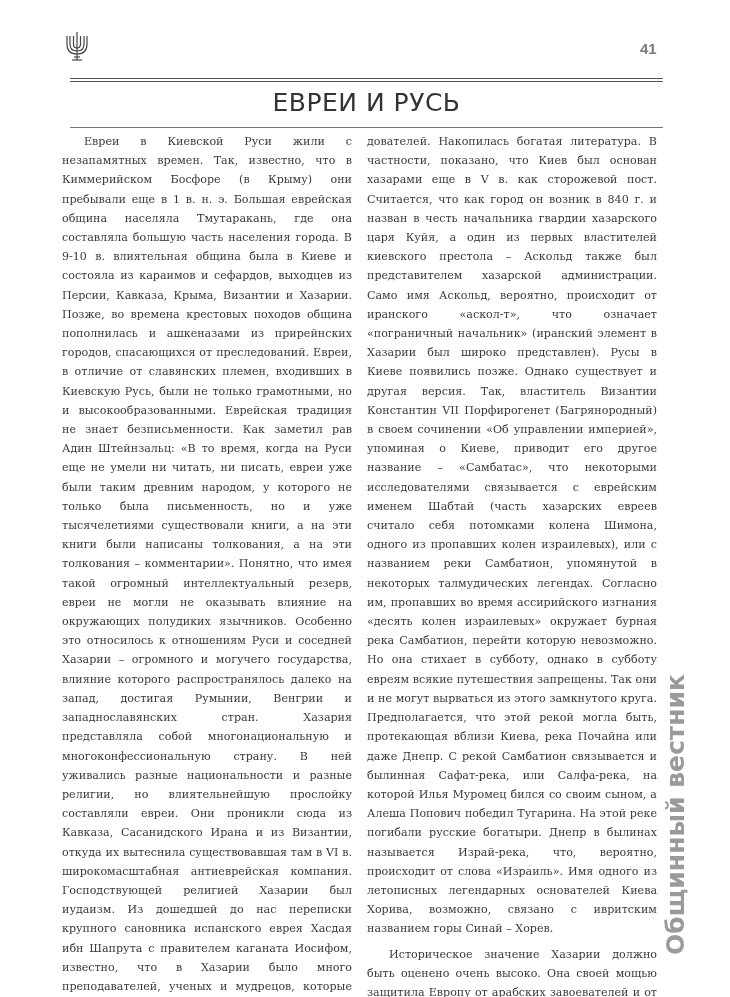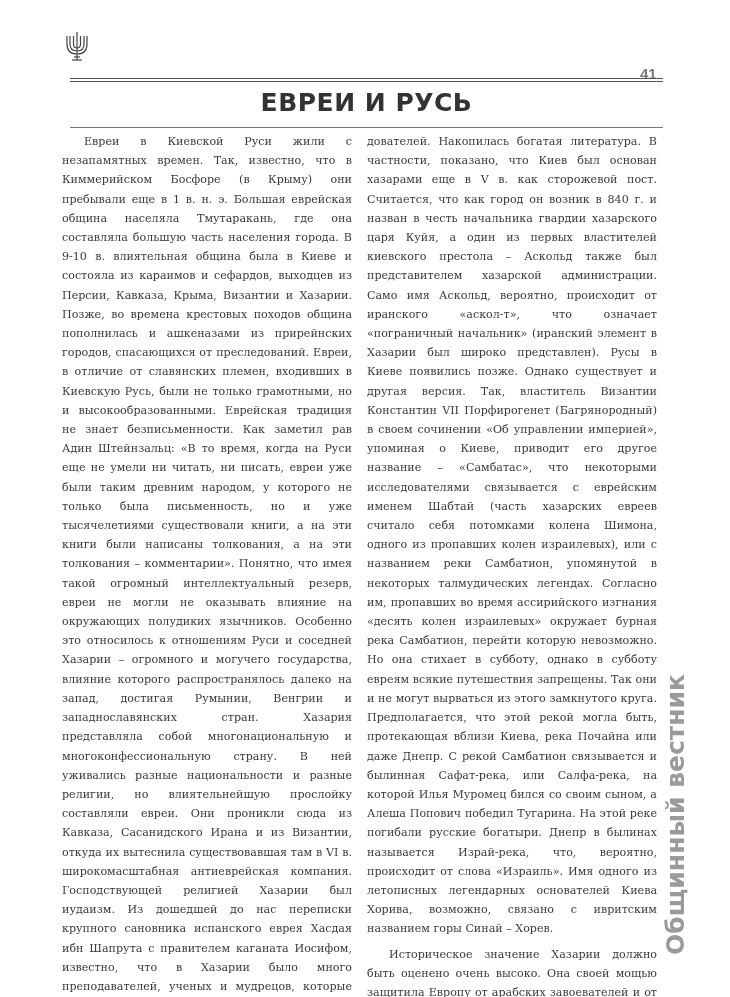--- a/index.html
+++ b/index.html
@@ -1,22 +1,22 @@
 <!DOCTYPE html>
 <html><head>
 <meta charset="utf-8">
 <style>
   html, body { margin: 0; padding: 0; background: #ffffff; }
   body { width: 730px; height: 997px; position: relative; overflow: hidden; font-family: "DejaVu Serif", serif; color: #3a3a3a; }
   .menorah { position: absolute; left: 64px; top: 30px; width: 26px; height: 34px; }
   .page-num { position: absolute; right: 259px; top: 40px; font-family: "Liberation Sans", sans-serif; font-size: 15px; color: #7a7a7a; font-weight: bold; }
-  .page-num { right: auto; left: 640px; margin-top: 25px; }
+  .page-num { right: auto; left: 640px; }
   .rule-double { position: absolute; left: 70px; width: 593px; top: 78px; height: 0; border-top: 1.5px solid #555; }
   .rule-double2 { position: absolute; left: 70px; width: 593px; top: 81px; height: 0; border-top: 1.5px solid #555; }
-  .title { position: absolute; left: 70px; width: 593px; top: 88px; text-align: center; font-family: "DejaVu Sans", sans-serif; font-weight: bold; font-size: 25px; letter-spacing: 0.5px; color: #333; }
+  .title { position: absolute; left: 70px; width: 593px; top: 88px; text-align: center; font-family: "DejaVu Sans", sans-serif; font-weight: normal; font-size: 25px; letter-spacing: 0.5px; color: #333; }
   .rule-bottom { position: absolute; left: 70px; width: 593px; top: 127px; border-top: 1px solid #777; }
   .col { position: absolute; top: 132px; width: 290px; font-size: 11.1px; line-height: 19.2px; text-align: justify; hyphens: manual; color: #3a3a3a; }
   .col-left { left: 62px; }
   .col-right { left: 367px; }
   .col p { margin: 0 0 6px 0; text-indent: 22px; }
   .col p.cont { text-indent: 0; }
   .side { position: absolute; left: 661px; top: 955px; transform: rotate(-90deg); transform-origin: left top; font-family: "DejaVu Sans", sans-serif; font-weight: bold; font-size: 25px; color: #9a9a9a; white-space: nowrap; }
 </style>
 </head>
 <body>

